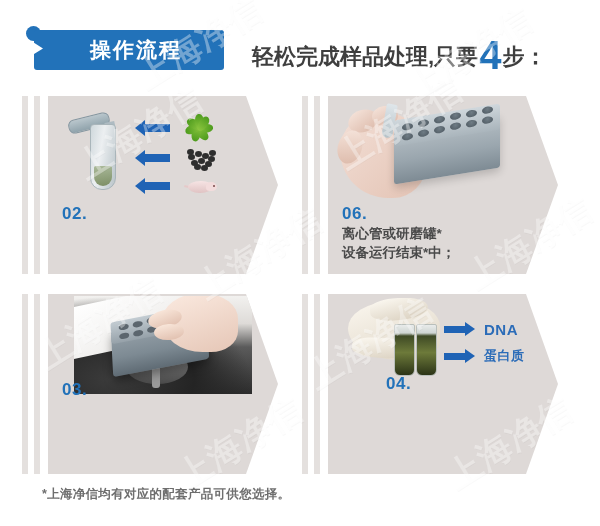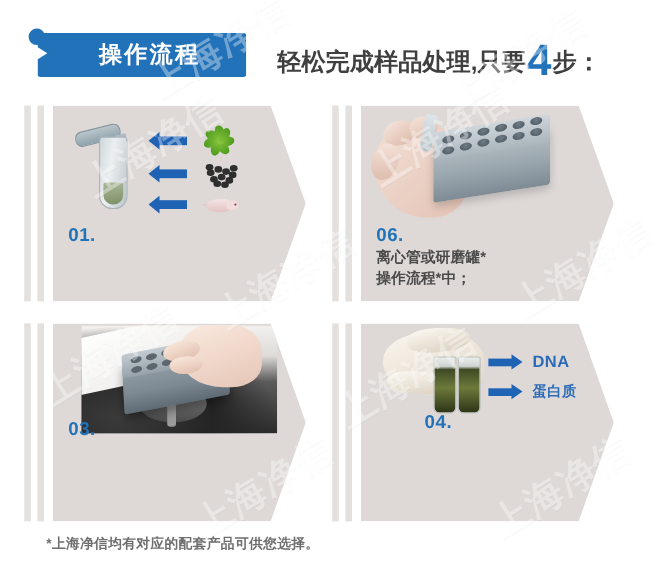--- a/index.html
+++ b/index.html
@@ -308,21 +308,21 @@
           <div class="sample">
             <div class="mouse">
                 <div class="tl"></div>
                 <div class="bd"></div>
                 <div class="hd"></div>
                 <div class="ey"></div>
               </div>
           </div>
         </div>
       </div>
-      <div class="step-no">01.</div>
+      <div class="step-no">02.</div>
     </div>
   </div>
 
   <div class="bars b2">
       <i class="a"></i>
       <i class="b"></i>
     </div>
   <div class="card c2">
     <div class="card-inner">
       <div class="photo ph2">
@@ -344,21 +344,21 @@
               <u style="left:24px;top:14px"></u>
               <u style="left:40px;top:13px"></u>
             <u style="left:56px;top:12px"></u>
               <u style="left:72px;top:12px"></u>
               <u style="left:88px;top:11px"></u>
           </div>
         </div>
       </div>
       <div class="step-no">06.</div>
       <div class="step-txt">离心管或研磨罐*
-操作流程*中；</div>
+设备运行结束*中；</div>
     </div>
   </div>
 
   <div class="bars b3">
       <i class="a"></i>
       <i class="b"></i>
     </div>
   <div class="card c3">
     <div class="card-inner">
       <div class="photo ph3">

